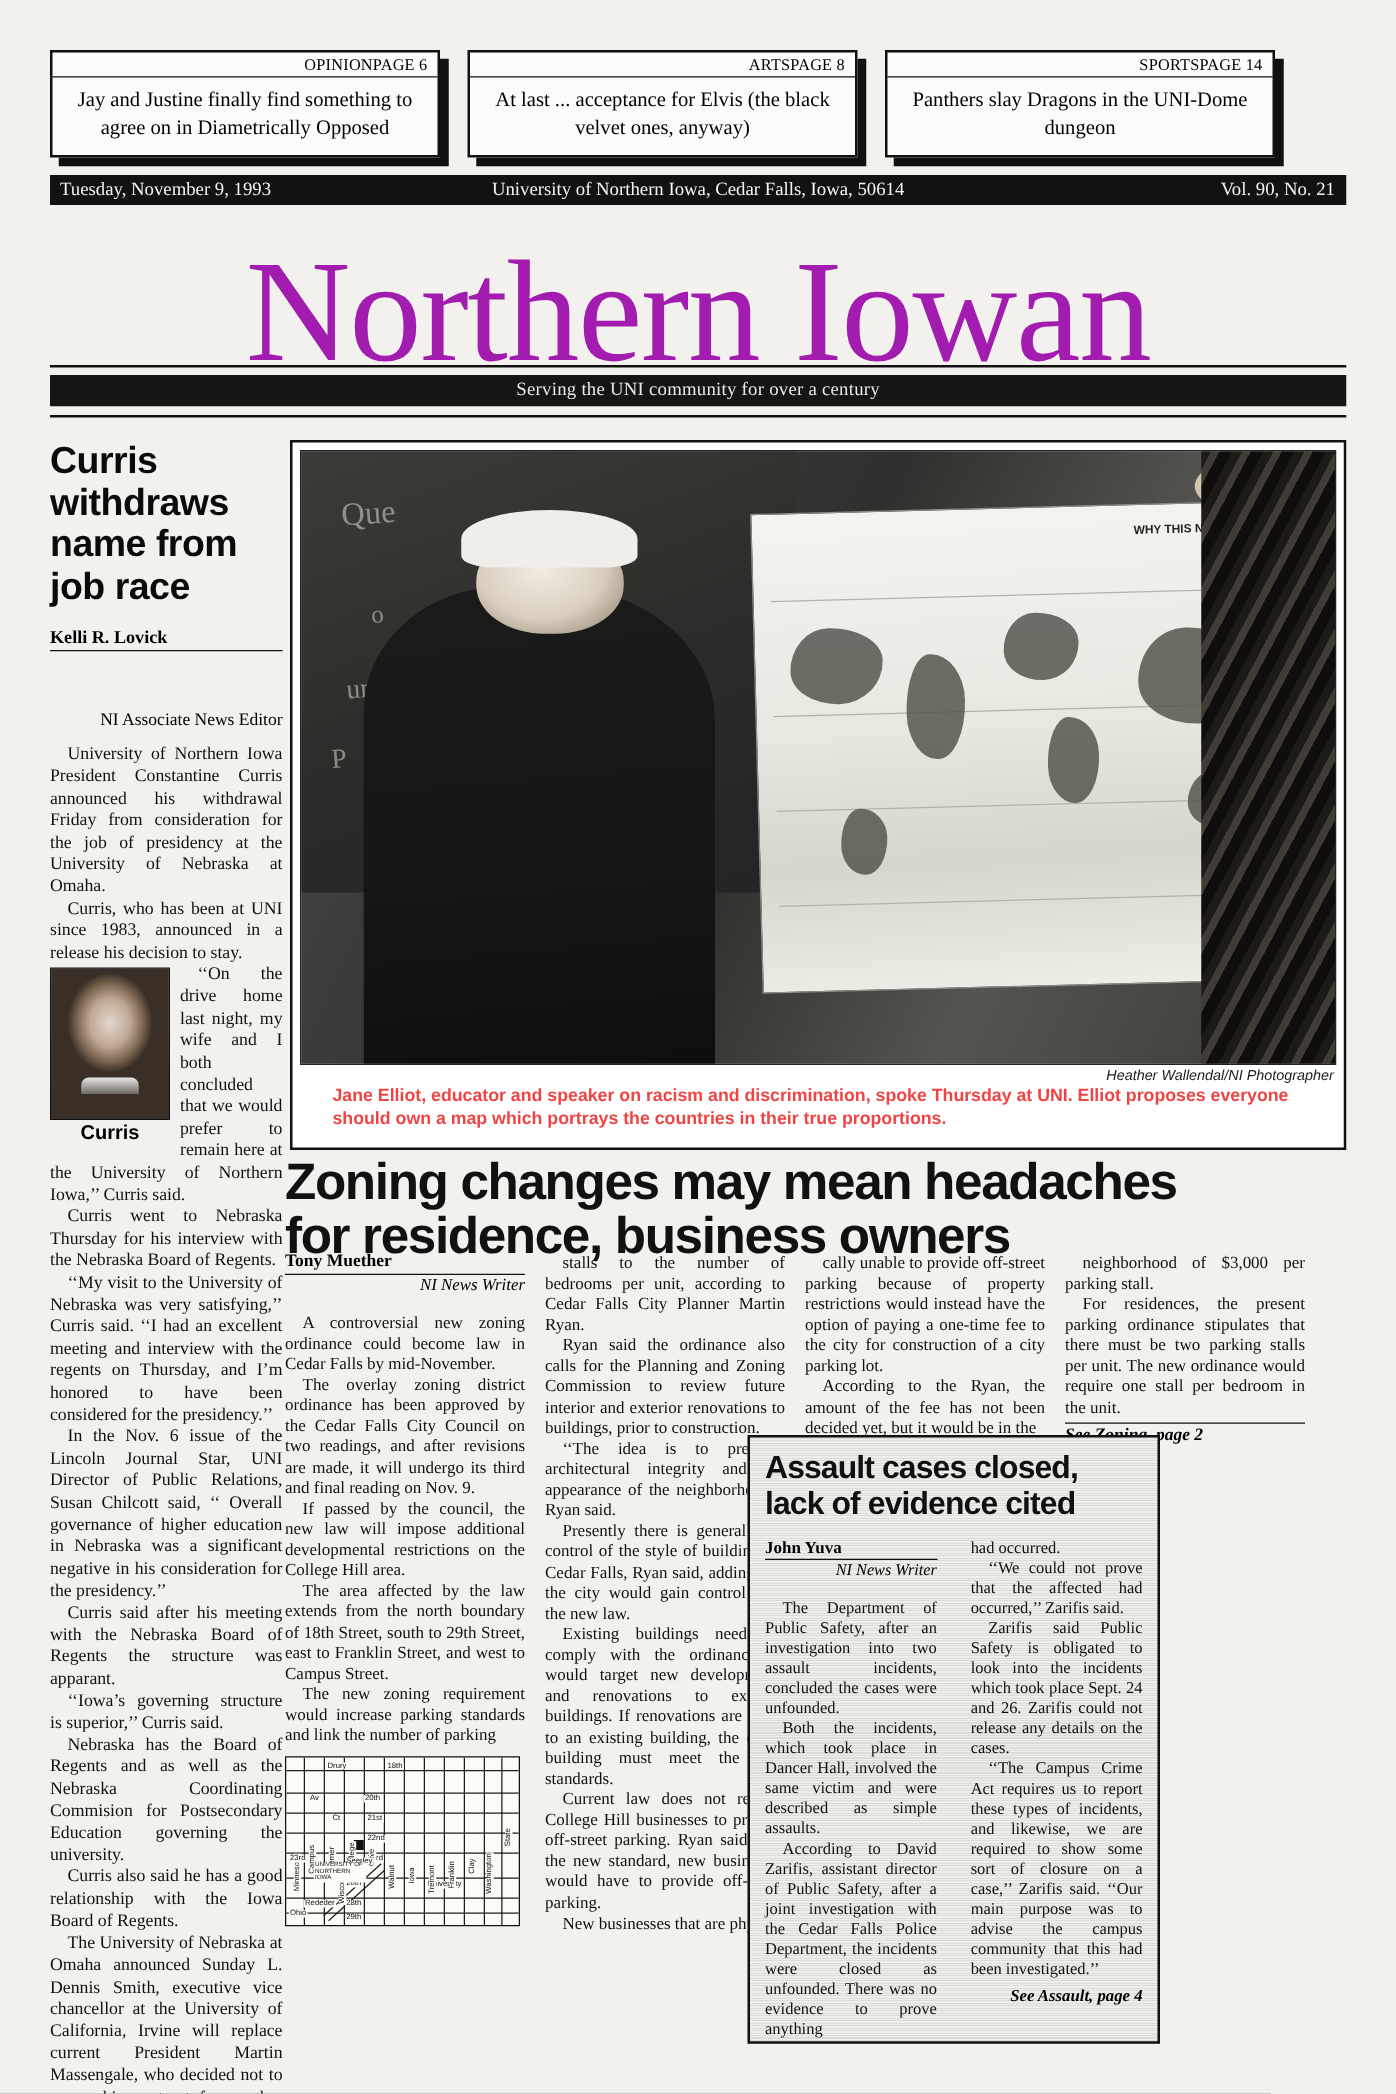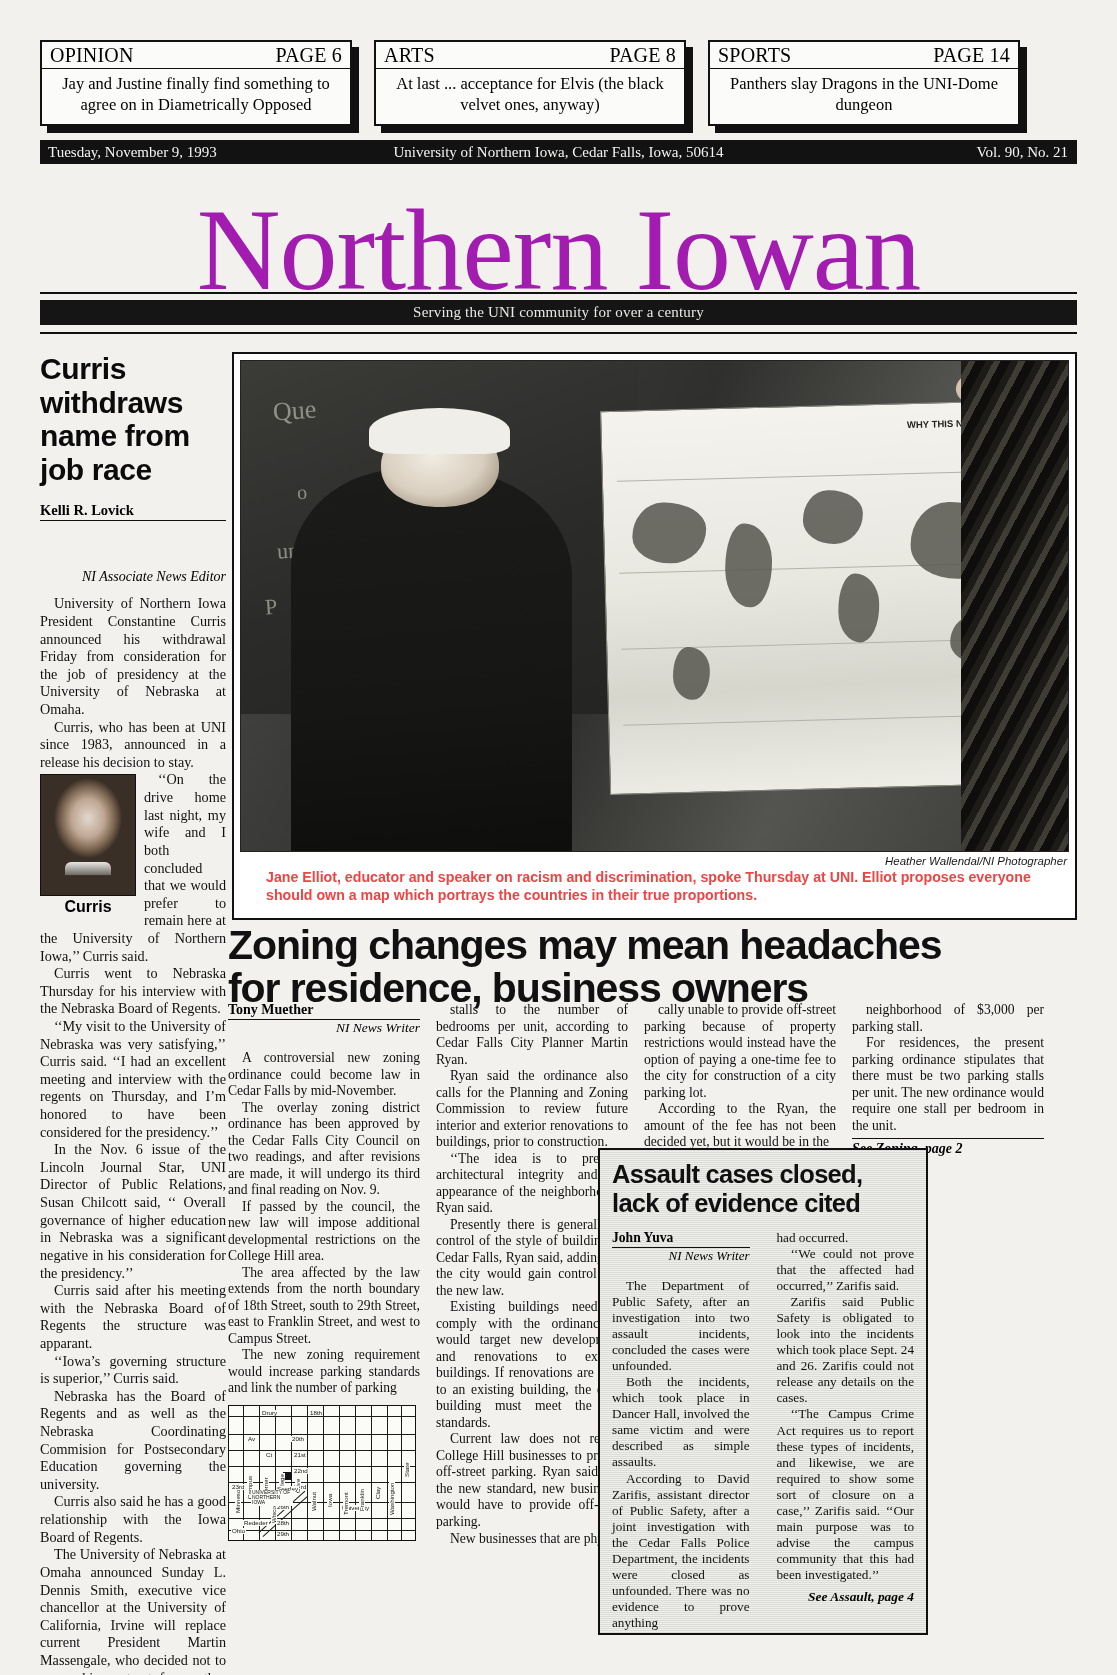--- a/index.html
+++ b/index.html
@@ -50,27 +50,26 @@
     width: 100%;
     height: 100%;
     background: #fbfbf9;
     border: 2px solid #111;
     box-sizing: border-box;
     display: flex;
     flex-direction: column;
   }
   .teaser-head {
     display: flex;
-    justify-content: space-between;
+    justify-content: flex-end;
     align-items: baseline;
     padding: 2px 8px 1px 8px;
     border-bottom: 1.5px solid #111;
-    font-size: 20px;
+    font-size: 13px;
     letter-spacing: 0.2px;
-    gap: 24px;
   }
   .teaser-body {
     flex: 1;
     display: flex;
     align-items: center;
     justify-content: center;
     text-align: center;
     font-size: 16.5px;
     line-height: 1.28;
     padding: 1px 9px 6px 9px;
@@ -147,21 +146,20 @@
   }
   .byline {
     font-weight: bold;
     font-size: 14.5px;
     border-bottom: 1.4px solid #111;
     padding-bottom: 1px;
     margin-bottom: 1px;
   }
   .byline-title {
     text-align: right;
-    font-style: italic;
     font-size: 14px;
     margin-bottom: 10px;
     margin-top: 48px;
   }
   .body-text {
     font-size: 14.2px;
     line-height: 1.24;
     text-align: justify;
     color: #101010;
   }

